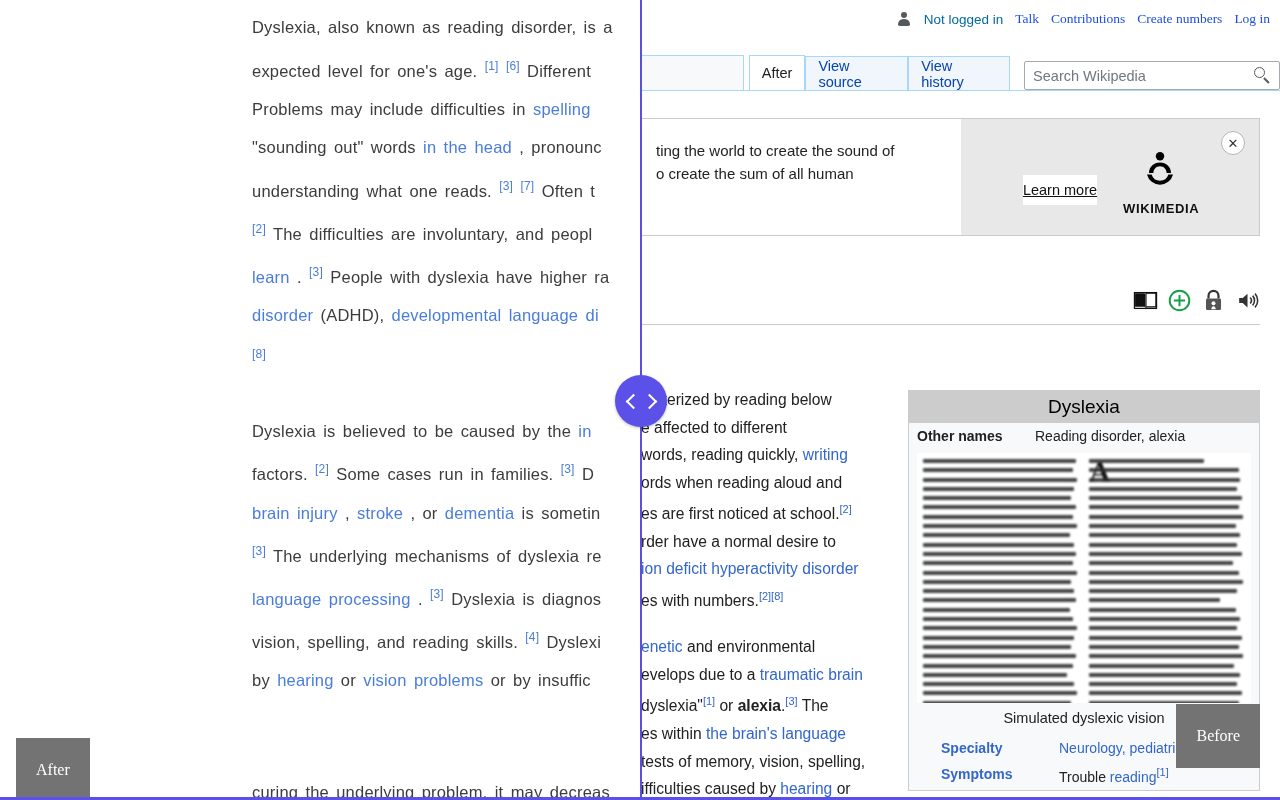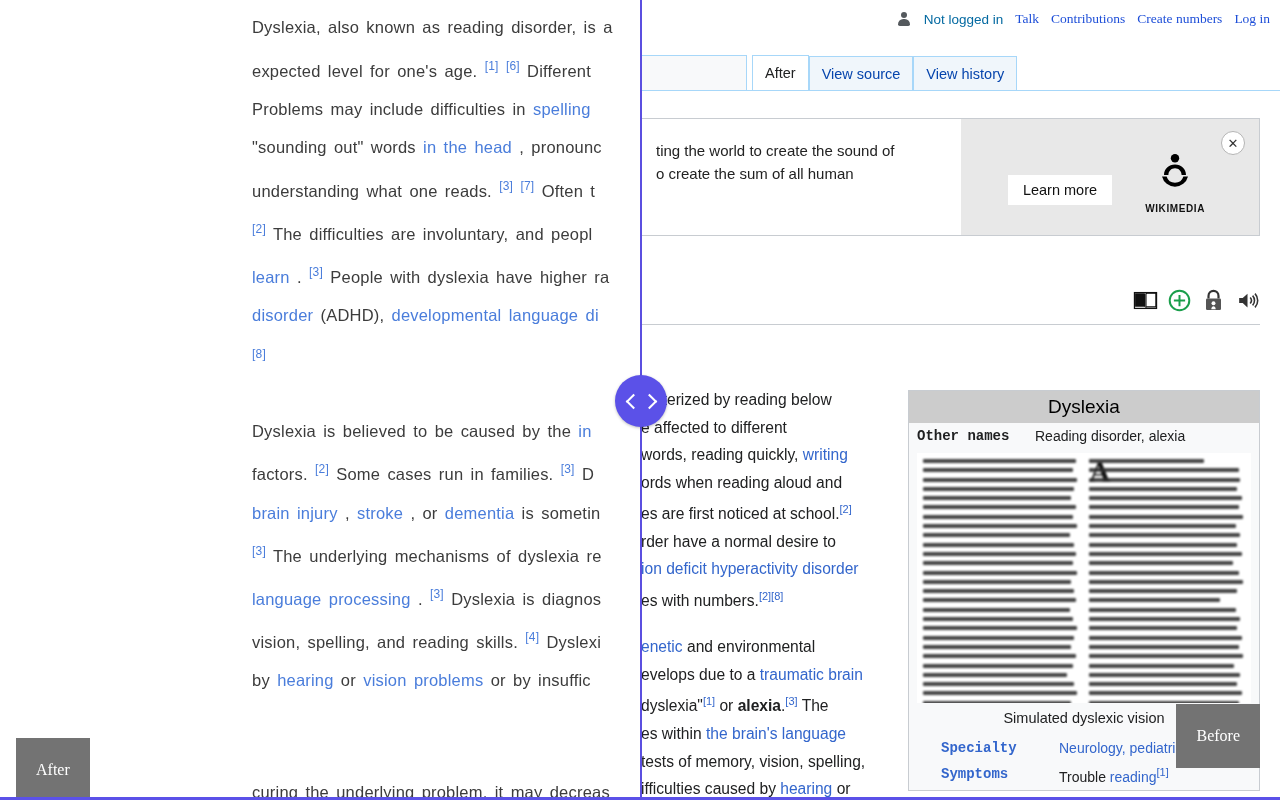--- a/index.html
+++ b/index.html
@@ -76,26 +76,26 @@
   .banner-right{
     width:298px;background:#e8e8e8;position:relative;display:flex;align-items:center;
     justify-content:center;gap:26px;
   }
   .help-translations{
     position:absolute;top:6px;left:0;right:0;text-align:center;
     font-size:13px;color:#0645ad;cursor:pointer;
   }
   .help-translations .brk{color:#54595d;}
   .learn-more{
-    background:#fff;border:0;padding:7px 15px;font-size:14.5px;color:#111;cursor:pointer;
-    font-family:"Liberation Sans", sans-serif;margin-top:26px;
+    background:#fff;border:0;padding:7px 0;font-size:14.5px;color:#111;cursor:pointer;
+    font-family:"Liberation Sans", sans-serif;margin-top:26px;text-decoration:underline;
   }
   .wm-logo{margin-top:12px;text-align:center;width:74px;}
   .wm-mark{width:34px;height:34px;margin:0 auto;position:relative;}
-  .wm-word{font-size:10px;letter-spacing:.6px;font-weight:bold;margin-top:16px;color:#111;}
+  .wm-word{font-size:13px;letter-spacing:.6px;font-weight:bold;margin-top:16px;color:#111;}
   .banner-close{
     position:absolute;top:12px;right:14px;width:22px;height:22px;border-radius:50%;
     border:1px solid #b5b5b5;background:#fff;display:flex;align-items:center;justify-content:center;
     font-size:13px;color:#333;cursor:pointer;
   }
 
   
   .status-icons{
     position:absolute;right:20px;top:288px;display:flex;align-items:center;gap:9px;
   }
@@ -120,21 +120,21 @@
 
   
   .infobox{
     position:absolute;right:20px;top:4px;width:352px;
     border:1px solid #c8ccd1;background:#f8f9fa;box-sizing:border-box;font-size:14px;
   }
   .ib-title{
     background:#ccc;text-align:center;font-size:19px;padding:5px 0;color:#000;
   }
   .ib-row{display:flex;padding:5px 8px;}
-  .ib-key{width:118px;font-weight:bold;color:#202122;flex-shrink:0;font-family:Liberation Mono, monospace;}
+  .ib-key{width:118px;font-weight:bold;color:#202122;flex-shrink:0;}
   .ib-key.link{color:#3366cc;font-weight:bold;margin-left:24px;}
   .ib-val{flex:1;color:#202122;}
   .ib-val .lnk{color:#3366cc;text-align:right;}
   .ib-image{
     margin:4px 8px 0 8px;background:#fff;border:0;height:250px;overflow:hidden;
     display:flex;gap:10px;padding:6px;box-sizing:border-box;
   }
   .ib-caption{text-align:center;padding:7px 4px 9px;font-size:14.5px;color:#202122;}
   .blurcol{flex:1;filter:blur(1.15px);}
   .blurline{height:4px;background:#2b2b2b;margin-bottom:5.3px;border-radius:1px;opacity:.88;}
@@ -198,20 +198,24 @@
     <span class="pb-link">Create numbers</span>
     <span class="pb-link">Log in</span>
   </div>
 
   <div class="tab-strip">
     <div class="tab-ghost"></div>
     <div class="tab-gap"></div>
     <div class="tab selected">After</div>
     <div class="tab">View source</div>
     <div class="tab">View history</div>
+    <div class="searchbox">
+      <span class="ph">Search Wikipedia</span>
+      <span class="search-icon"></span>
+    </div>
   </div>
   <div class="tab-underline"></div>
 
   <div class="banner">
     <div class="banner-text">
       <div>ting the world to create the sound of</div>
       <div>o create the sum of all human</div>
     </div>
     <div class="banner-right">
       <button class="learn-more">Learn more</button>

